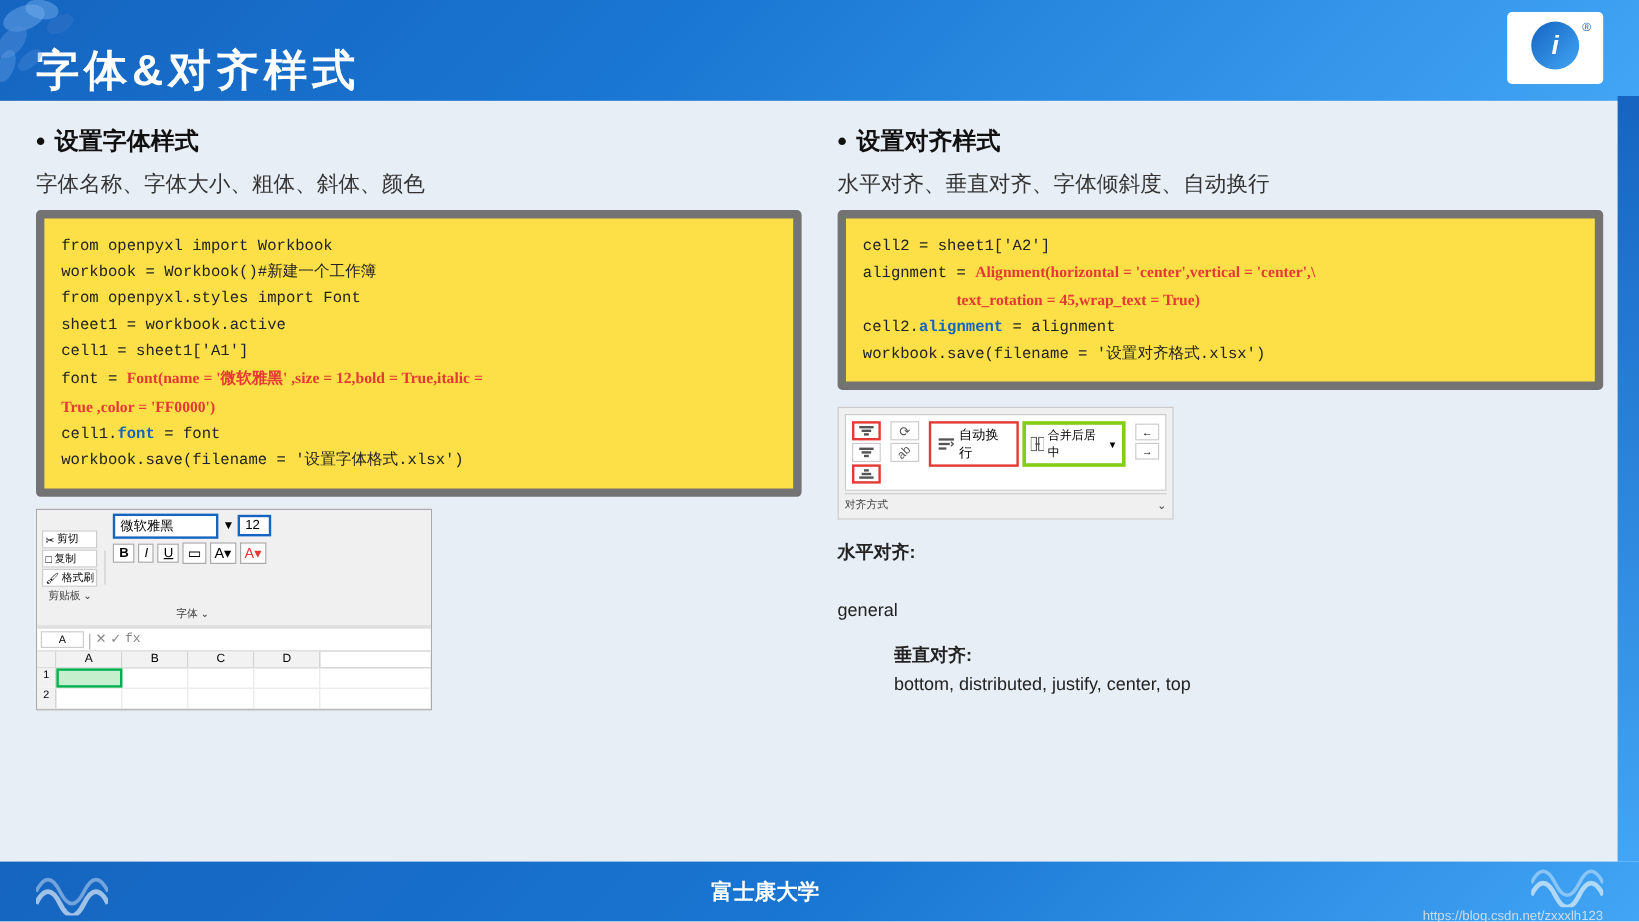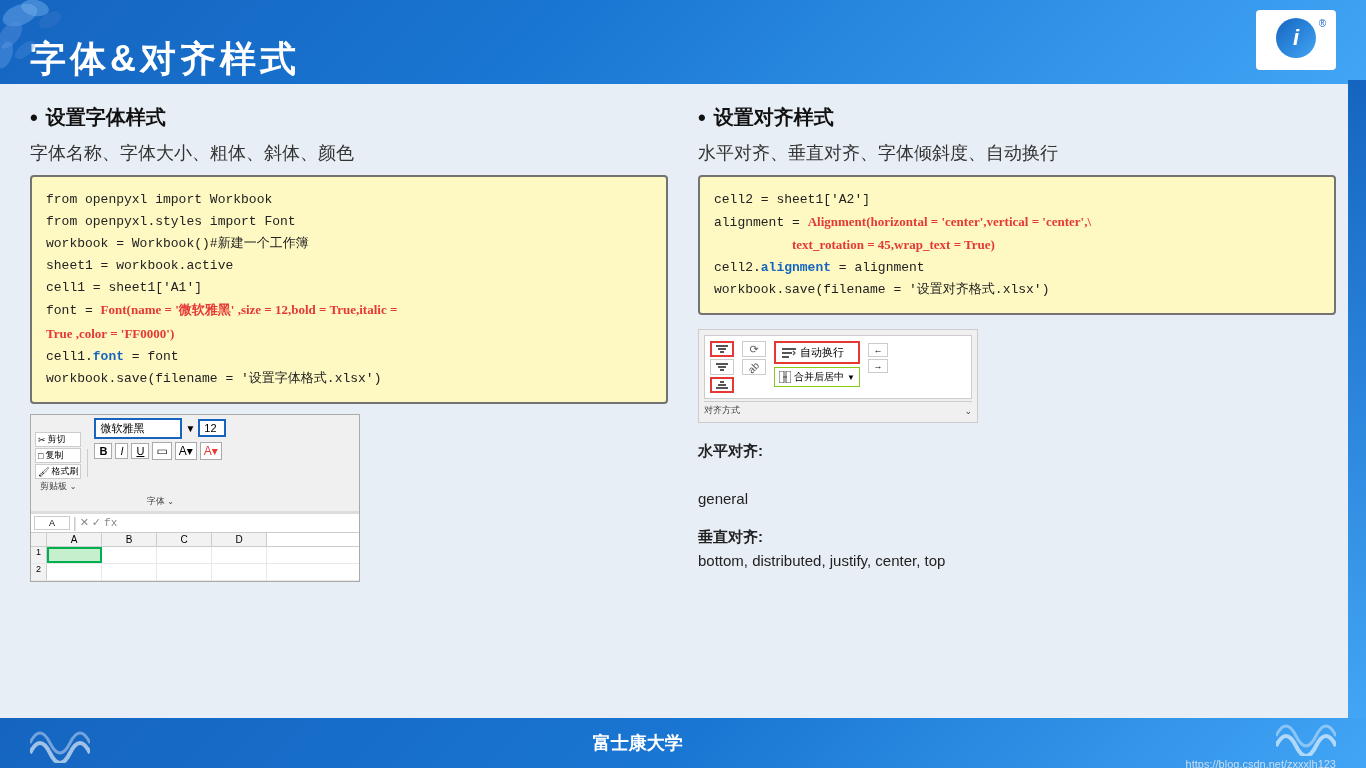--- a/index.html
+++ b/index.html
@@ -106,22 +106,22 @@
       font-size: 22px;
     }
 
     .sub-heading {
       font-size: 18px;
       color: #333;
       margin-left: 0;
     }
 
     .code-box {
-      background: #fef9c3;
-      border: 2px solid #737373;
+      background: #fde047;
+      border: 7px solid #737373;
       border-radius: 4px;
       padding: 12px 14px;
       font-family: 'Courier New', monospace;
       font-size: 13px;
       line-height: 1.7;
       color: #222;
     }
 
     .code-highlight-red {
       color: #e53935;
@@ -357,22 +357,22 @@
 <div class="main">
 
   <div class="left-col">
 
     <div class="section-heading">设置字体样式</div>
 
     <div class="sub-heading">字体名称、字体大小、粗体、斜体、颜色</div>
 
     <div class="code-box">
       <div>from openpyxl import Workbook</div>
+      <div>workbook = Workbook()#新建一个工作簿</div>
       <div>from openpyxl.styles import Font</div>
-      <div>workbook = Workbook()#新建一个工作簿</div>
       <div>sheet1 = workbook.active</div>
       <div>cell1 = sheet1['A1']</div>
       <div>font = <span class="code-highlight-red">Font(name = '微软雅黑' ,size = 12,bold = True,italic =</span></div>
       <div><span class="code-highlight-red">True ,color = 'FF0000')</span></div>
       <div>cell1.<span class="code-highlight-blue">font</span> = font</div>
       <div>workbook.save(filename = '设置字体格式.xlsx')</div>
     </div>
 
     <div class="excel-outer">
 
@@ -498,31 +498,31 @@
 
         <div style="display:flex;flex-direction:column;gap:2px;">
           <div style="width:24px;height:16px;background:white;border:1px solid #ccc;display:flex;align-items:center;justify-content:center;">
             <span style="font-size:11px;color:#555;">⟳</span>
           </div>
           <div style="width:24px;height:16px;background:white;border:1px solid #ccc;display:flex;align-items:center;justify-content:center;">
             <span style="font-size:10px;color:#555;transform:rotate(-45deg);display:inline-block;">ab</span>
           </div>
         </div>
 
-        <div style="display:flex;flex-direction:column;gap:3px;font-family:Liberation Serif, serif;">
+        <div style="display:flex;flex-direction:row;gap:3px;font-family:Liberation Serif, serif;">
           <div style="display:flex;align-items:center;background:white;border:2px solid #e53935;padding:2px 6px;gap:4px;">
             <svg width="14" height="12" viewBox="0 0 14 12">
               <rect x="0" y="1" width="14" height="2" fill="#555"></rect>
               <rect x="0" y="5" width="10" height="2" fill="#555"></rect>
               <path d="M11 4 L13 6 L11 8" stroke="#555" fill="none" stroke-width="1.2"></path>
               <rect x="0" y="9" width="7" height="2" fill="#555"></rect>
             </svg>
             <span style="font-size:11px;">自动换行</span>
           </div>
-          <div style="display:flex;align-items:center;background:white;border:1px solid #84cc16;padding:2px 4px;gap:3px;">
+          <div style="display:flex;align-items:center;background:white;border:3px solid #84cc16;padding:2px 4px;gap:3px;">
             <svg width="12" height="12" viewBox="0 0 12 12">
               <rect x="0" y="0" width="5" height="12" fill="none" stroke="#555" stroke-width="1"></rect>
               <rect x="7" y="0" width="5" height="12" fill="none" stroke="#555" stroke-width="1"></rect>
               <line x1="4" y1="6" x2="8" y2="6" stroke="#555" stroke-width="1.2"></line>
             </svg>
             <span style="font-size:10px;">合并后居中</span>
             <span style="font-size:8px;">▼</span>
           </div>
         </div>
 
@@ -537,21 +537,21 @@
         <span style="font-size:9px;">⌄</span>
       </div>
     </div>
 
     <div class="desc-text" style="margin-top:6px;">
       <span class="desc-label">水平对齐:</span><br>
       <br>
       <span>general</span>
     </div>
 
-    <div class="desc-text" style="margin-top:4px;">
+    <div class="desc-text" style="margin-top:4px;margin-left:47px;">
       <span class="desc-label">垂直对齐:</span><br>
       <span>bottom, distributed, justify, center, top</span>
     </div>
 
   </div>
 
 </div>
 
 <div class="footer">
 

